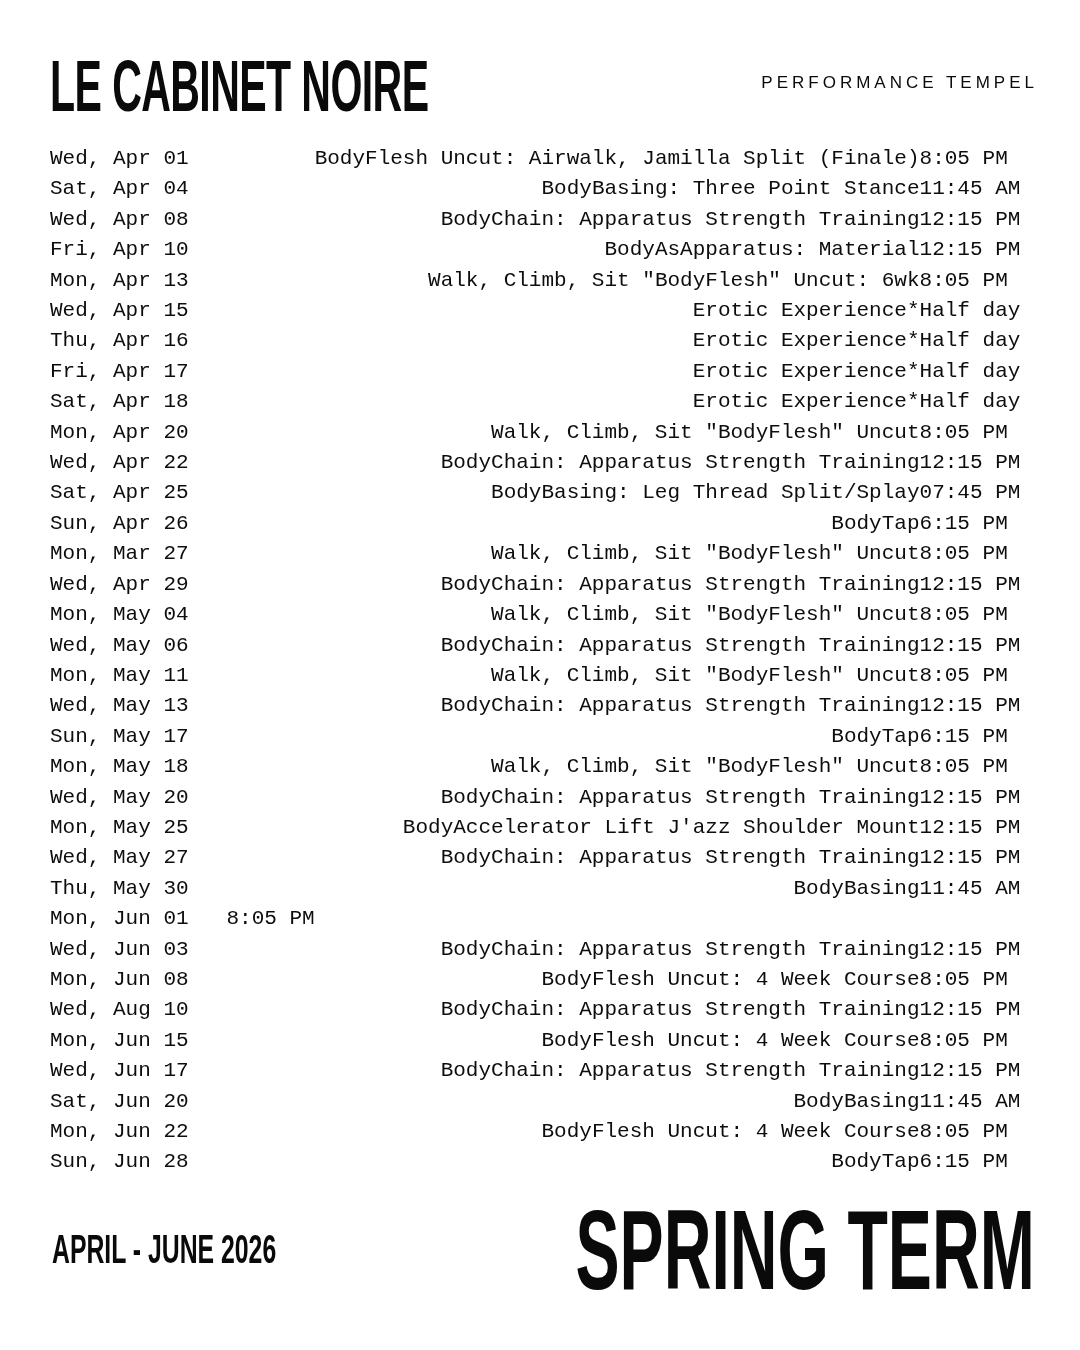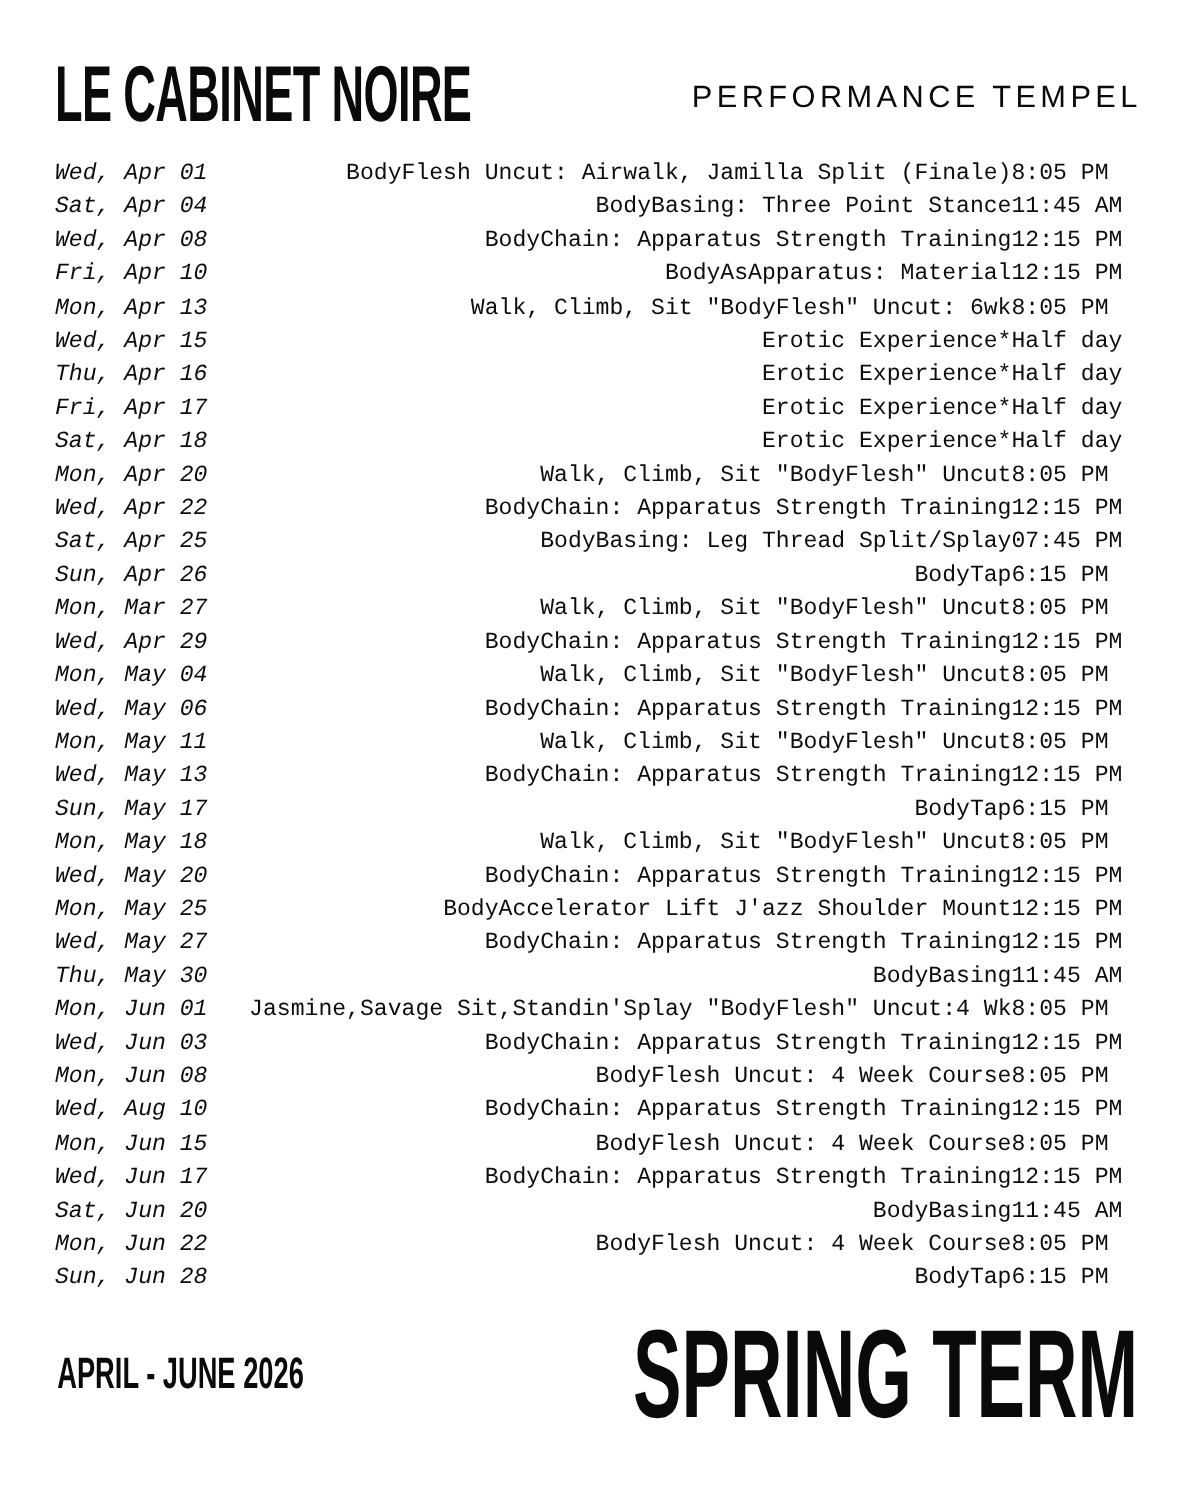--- a/index.html
+++ b/index.html
@@ -27,38 +27,38 @@
     transform: scaleX(0.57);
     transform-origin: left top;
     color: #0a0a0a;
   }
   .venue {
     position: absolute;
     right: 42px;
     top: 74px;
     font-family: "Liberation Sans", sans-serif;
     font-weight: 500;
-    font-size: 28px;
+    font-size: 17px;
     line-height: 1;
     letter-spacing: 4px;
     white-space: nowrap;
     color: #0a0a0a;
   }
 
   
   .schedule {
     position: absolute;
     left: 50px;
     top: 144px;
     right: 20px;
     font-size: 21px;
     line-height: 30.4px;
   }
   .row { display: flex; white-space: pre; }
-  .cell-date  { flex: none; width: 14ch; font-style: italic; }
+  .cell-date  { flex: none; width: 14ch; }
   .cell-title { flex: none; width: 55ch; text-align: right; }
   .cell-time  { flex: none; }
 
   
   .range {
     position: absolute;
     left: 52px;
     top: 1229px;
     font-family: "Liberation Sans", sans-serif;
     font-weight: bold;
@@ -111,21 +111,21 @@
       <div class="row"><span class="cell-date">Mon, May 04</span><span class="cell-title">Walk, Climb, Sit "BodyFlesh" Uncut</span><span class="cell-time">8:05 PM</span></div>
       <div class="row"><span class="cell-date">Wed, May 06</span><span class="cell-title">BodyChain: Apparatus Strength Training</span><span class="cell-time">12:15 PM</span></div>
       <div class="row"><span class="cell-date">Mon, May 11</span><span class="cell-title">Walk, Climb, Sit "BodyFlesh" Uncut</span><span class="cell-time">8:05 PM</span></div>
       <div class="row"><span class="cell-date">Wed, May 13</span><span class="cell-title">BodyChain: Apparatus Strength Training</span><span class="cell-time">12:15 PM</span></div>
       <div class="row"><span class="cell-date">Sun, May 17</span><span class="cell-title">BodyTap</span><span class="cell-time">6:15 PM</span></div>
       <div class="row"><span class="cell-date">Mon, May 18</span><span class="cell-title">Walk, Climb, Sit "BodyFlesh" Uncut</span><span class="cell-time">8:05 PM</span></div>
       <div class="row"><span class="cell-date">Wed, May 20</span><span class="cell-title">BodyChain: Apparatus Strength Training</span><span class="cell-time">12:15 PM</span></div>
       <div class="row"><span class="cell-date">Mon, May 25</span><span class="cell-title">BodyAccelerator Lift J'azz Shoulder Mount</span><span class="cell-time">12:15 PM</span></div>
       <div class="row"><span class="cell-date">Wed, May 27</span><span class="cell-title">BodyChain: Apparatus Strength Training</span><span class="cell-time">12:15 PM</span></div>
       <div class="row"><span class="cell-date">Thu, May 30</span><span class="cell-title">BodyBasing</span><span class="cell-time">11:45 AM</span></div>
-      <div class="row"><span class="cell-date">Mon, Jun 01</span><span class="cell-title">Jasmine,Savage Sit,Standin'Splay "BodyFlesh" Uncut:4 Wk</span><span class="cell-time">8:05 PM</span></div>
+      <div class="row"><span class="cell-date">Mon, Jun 01</span><span class="cell-time">8:05 PM</span></div>
       <div class="row"><span class="cell-date">Wed, Jun 03</span><span class="cell-title">BodyChain: Apparatus Strength Training</span><span class="cell-time">12:15 PM</span></div>
       <div class="row"><span class="cell-date">Mon, Jun 08</span><span class="cell-title">BodyFlesh Uncut: 4 Week Course</span><span class="cell-time">8:05 PM</span></div>
       <div class="row"><span class="cell-date">Wed, Aug 10</span><span class="cell-title">BodyChain: Apparatus Strength Training</span><span class="cell-time">12:15 PM</span></div>
       <div class="row"><span class="cell-date">Mon, Jun 15</span><span class="cell-title">BodyFlesh Uncut: 4 Week Course</span><span class="cell-time">8:05 PM</span></div>
       <div class="row"><span class="cell-date">Wed, Jun 17</span><span class="cell-title">BodyChain: Apparatus Strength Training</span><span class="cell-time">12:15 PM</span></div>
       <div class="row"><span class="cell-date">Sat, Jun 20</span><span class="cell-title">BodyBasing</span><span class="cell-time">11:45 AM</span></div>
       <div class="row"><span class="cell-date">Mon, Jun 22</span><span class="cell-title">BodyFlesh Uncut: 4 Week Course</span><span class="cell-time">8:05 PM</span></div>
       <div class="row"><span class="cell-date">Sun, Jun 28</span><span class="cell-title">BodyTap</span><span class="cell-time">6:15 PM</span></div>
     </div>
 

